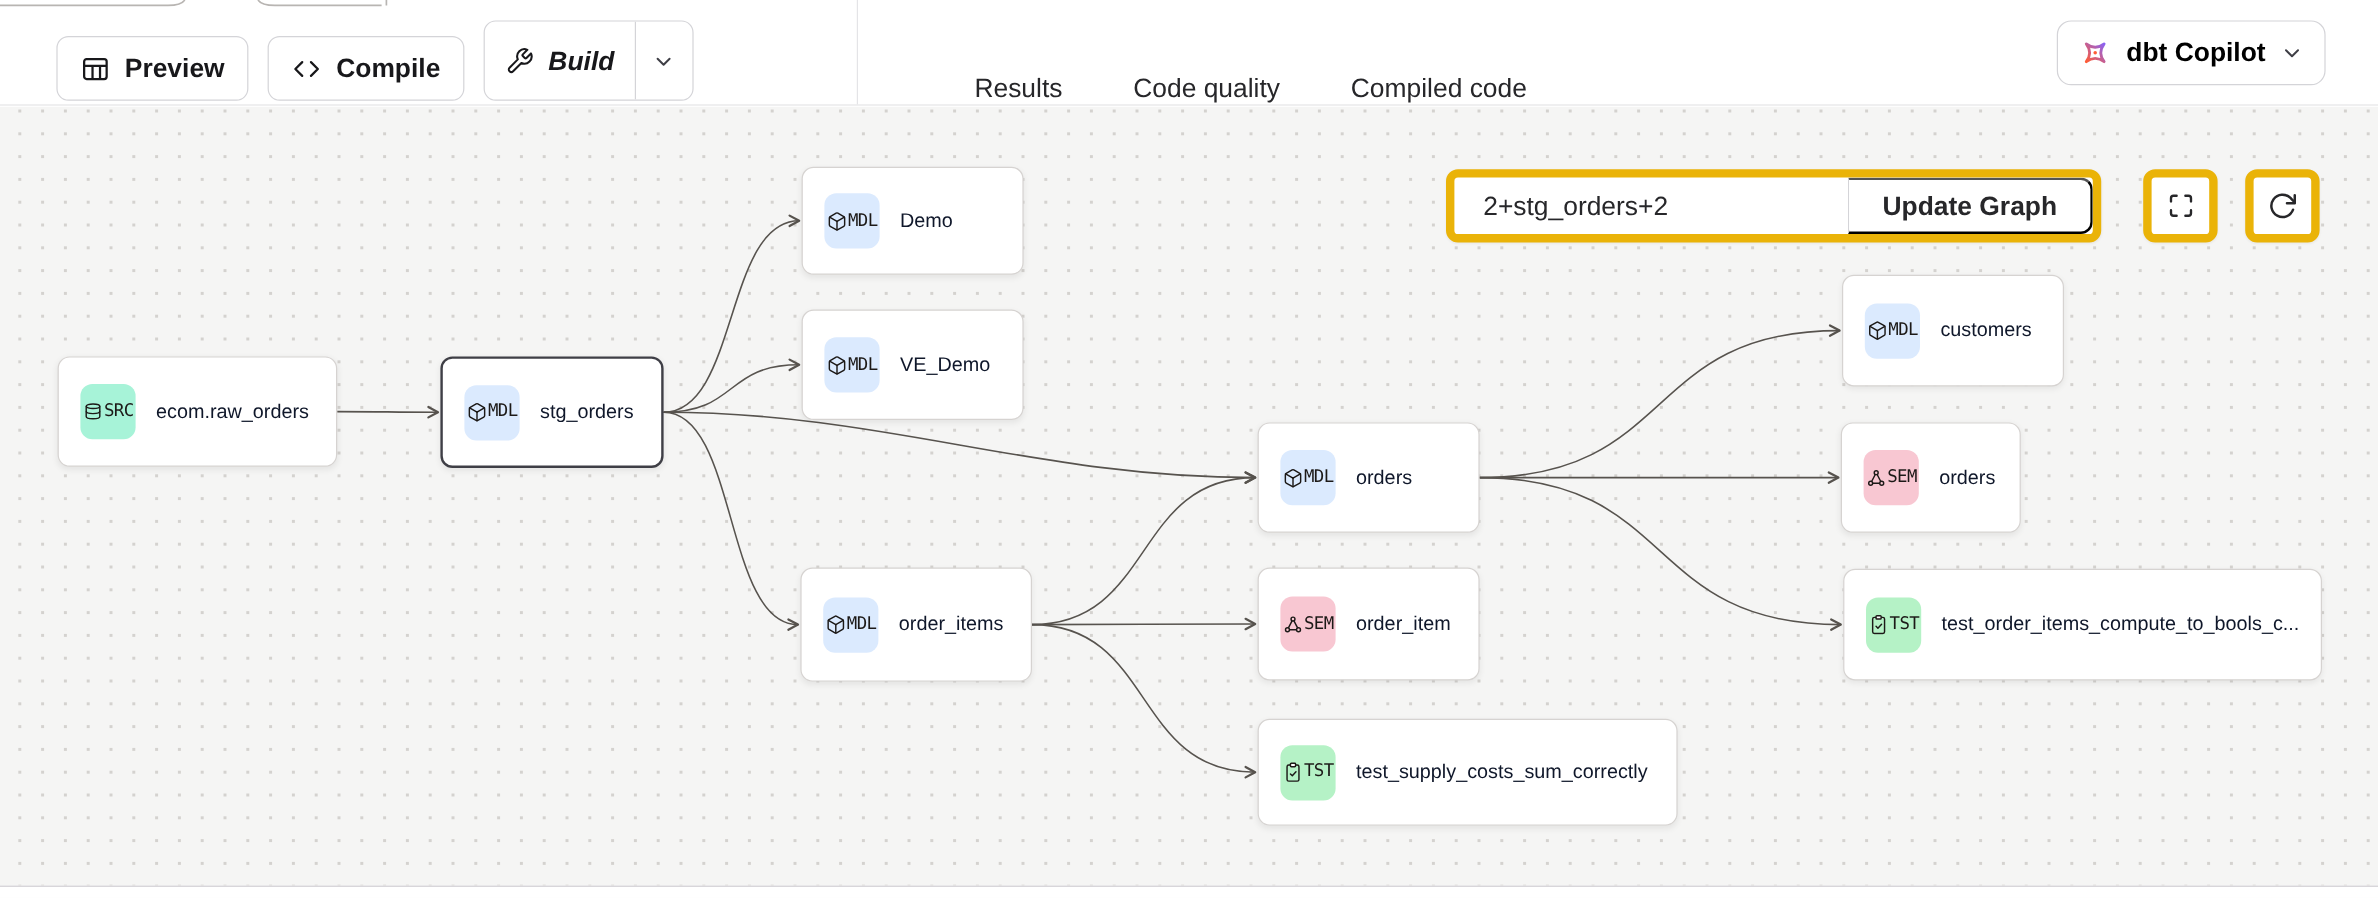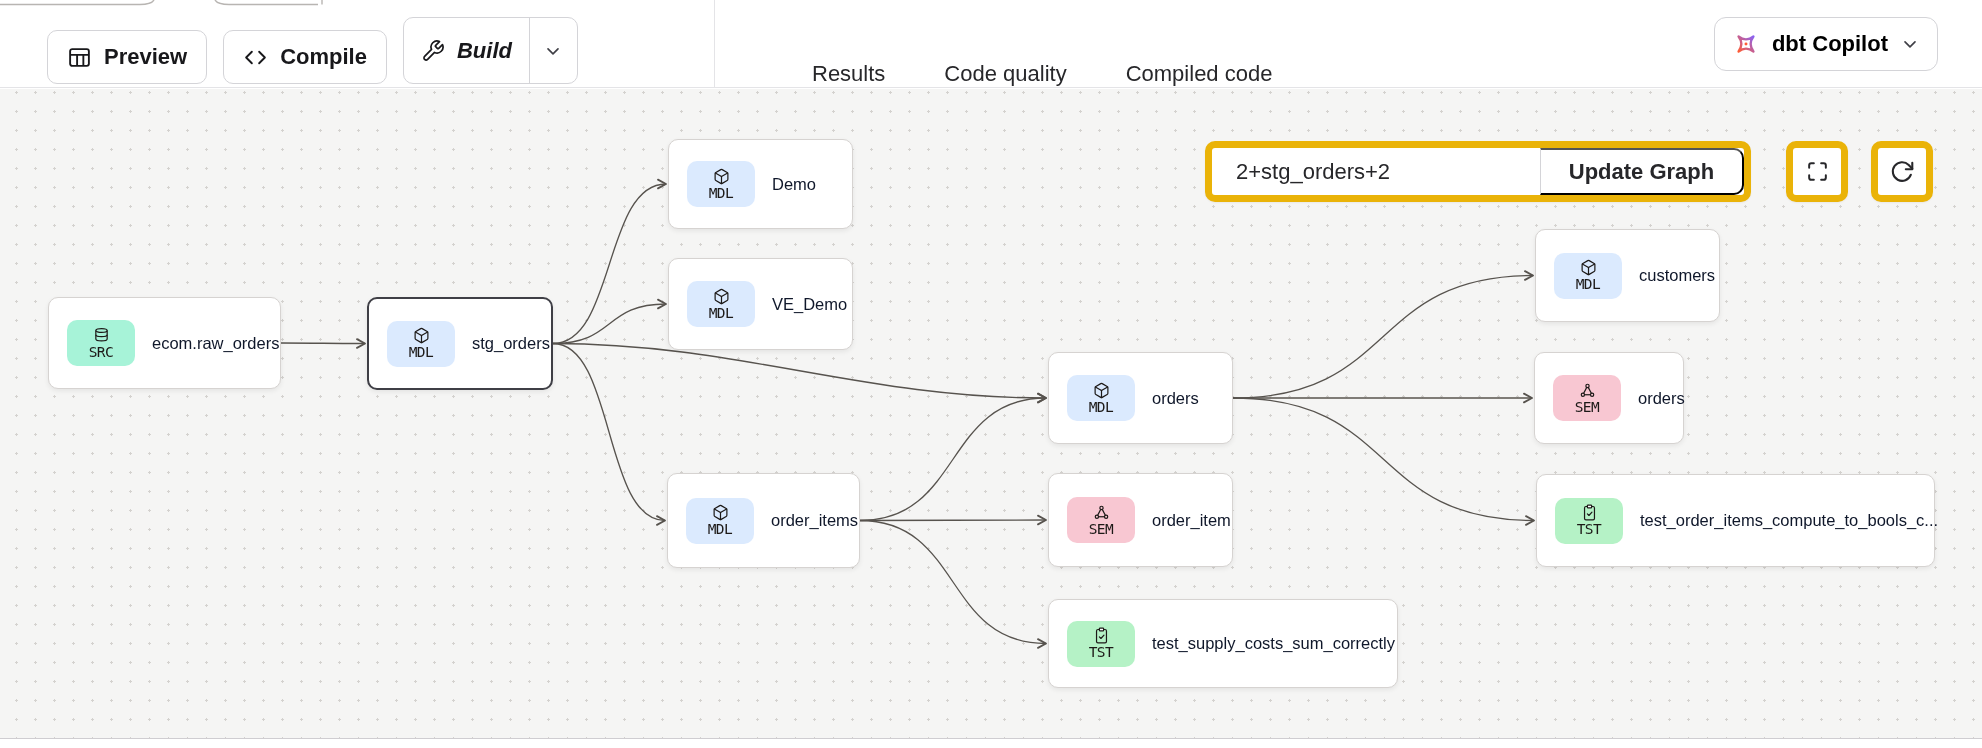--- a/index.html
+++ b/index.html
@@ -41,21 +41,21 @@
             background-size:19px 19px; background-position:7px 13px; }
   #footer { position:absolute; left:0; bottom:0; width:1982px; height:10px;
             background:#fff; border-top:1px solid #cfcdd1; }
 
   #edges-svg { position:absolute; left:0; top:0; width:1982px; height:748px;
                pointer-events:none; z-index:1; }
   .node { position:absolute; display:flex; align-items:center; gap:17px; padding-left:18px;
           background:#fff; border:1px solid #d6d3d1; border-radius:10px;
           box-shadow:0 2px 5px rgba(0,0,0,.07); z-index:2; cursor:pointer; }
   .node.selected { border:2px solid #3f3f46; }
-  .badge { width:68px; height:46px; border-radius:10px; display:flex; flex-direction:column;
+  .badge { width:46px; height:46px; border-radius:10px; display:flex; 
            align-items:center; justify-content:center; gap:1px; flex:none; }
   .badge .blabel { font-family:"DejaVu Sans Mono", monospace; font-size:14.5px;
                    letter-spacing:-0.5px; line-height:15px; color:#1c1917; }
   .nlabel { font-size:16.5px; color:#0f172a; white-space:nowrap; }
 
   
   .ctl { position:absolute; z-index:5; background:#fff; border:7px solid #eab308;
          border-radius:10px; box-shadow:0 1px 2px rgba(0,0,0,.05); }
   #selector-bar { left:1205px; top:141px; width:546px; height:61px; display:flex; align-items:stretch; }
   #selector-input { flex:1; border:none; outline:none; background:transparent;

